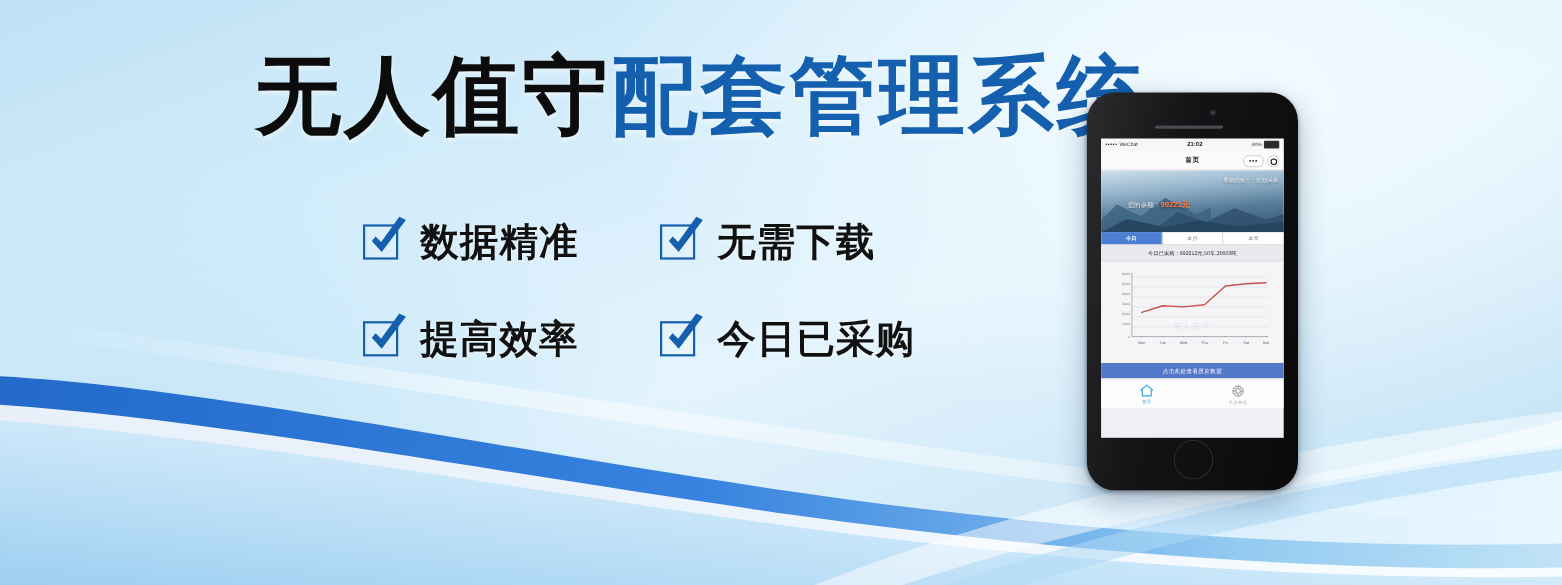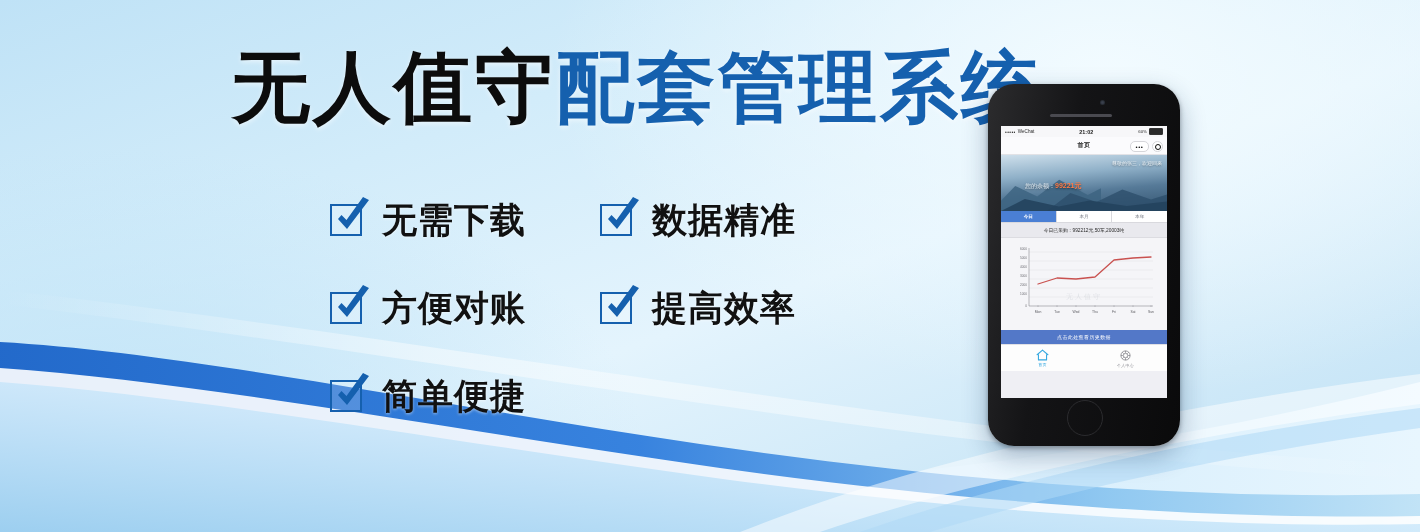--- a/index.html
+++ b/index.html
@@ -213,62 +213,53 @@
 
   <div class="features">
 
     <div class="feature">
       <span class="chk">
         <span class="box"></span>
         <svg viewBox="0 0 44 44" aria-hidden="true">
             <path d="M9 23 L18 33 L40 4 L34 1 L17.5 24 L12.5 19 Z" fill="#1560ae"></path>
           </svg>
       </span>
-      <span class="txt">无需下载</span>
+      <span class="txt">数据精准</span>
     </div>
 
     <div class="feature">
       <span class="chk">
         <span class="box"></span>
         <svg viewBox="0 0 44 44" aria-hidden="true">
             <path d="M9 23 L18 33 L40 4 L34 1 L17.5 24 L12.5 19 Z" fill="#1560ae"></path>
           </svg>
       </span>
-      <span class="txt">数据精准</span>
-    </div>
-
-
-    <div class="feature">
-      <span class="chk">
-        <span class="box"></span>
-        <svg viewBox="0 0 44 44" aria-hidden="true">
-            <path d="M9 23 L18 33 L40 4 L34 1 L17.5 24 L12.5 19 Z" fill="#1560ae"></path>
-          </svg>
-      </span>
-      <span class="txt">方便对账</span>
-    </div>
+      <span class="txt">无需下载</span>
+    </div>
+
+
 
     <div class="feature">
       <span class="chk">
         <span class="box"></span>
         <svg viewBox="0 0 44 44" aria-hidden="true">
             <path d="M9 23 L18 33 L40 4 L34 1 L17.5 24 L12.5 19 Z" fill="#1560ae"></path>
           </svg>
       </span>
       <span class="txt">提高效率</span>
     </div>
 
     <div class="feature">
       <span class="chk">
         <span class="box"></span>
         <svg viewBox="0 0 44 44" aria-hidden="true">
             <path d="M9 23 L18 33 L40 4 L34 1 L17.5 24 L12.5 19 Z" fill="#1560ae"></path>
           </svg>
       </span>
-      <span class="txt">简单便捷</span>
+      <span class="txt">今日已采购</span>
     </div>
 
   </div>
 
   <div class="phone">
     <span class="camera"></span>
     <span class="speaker"></span>
     <span class="home"></span>
 
     <div class="screen">

